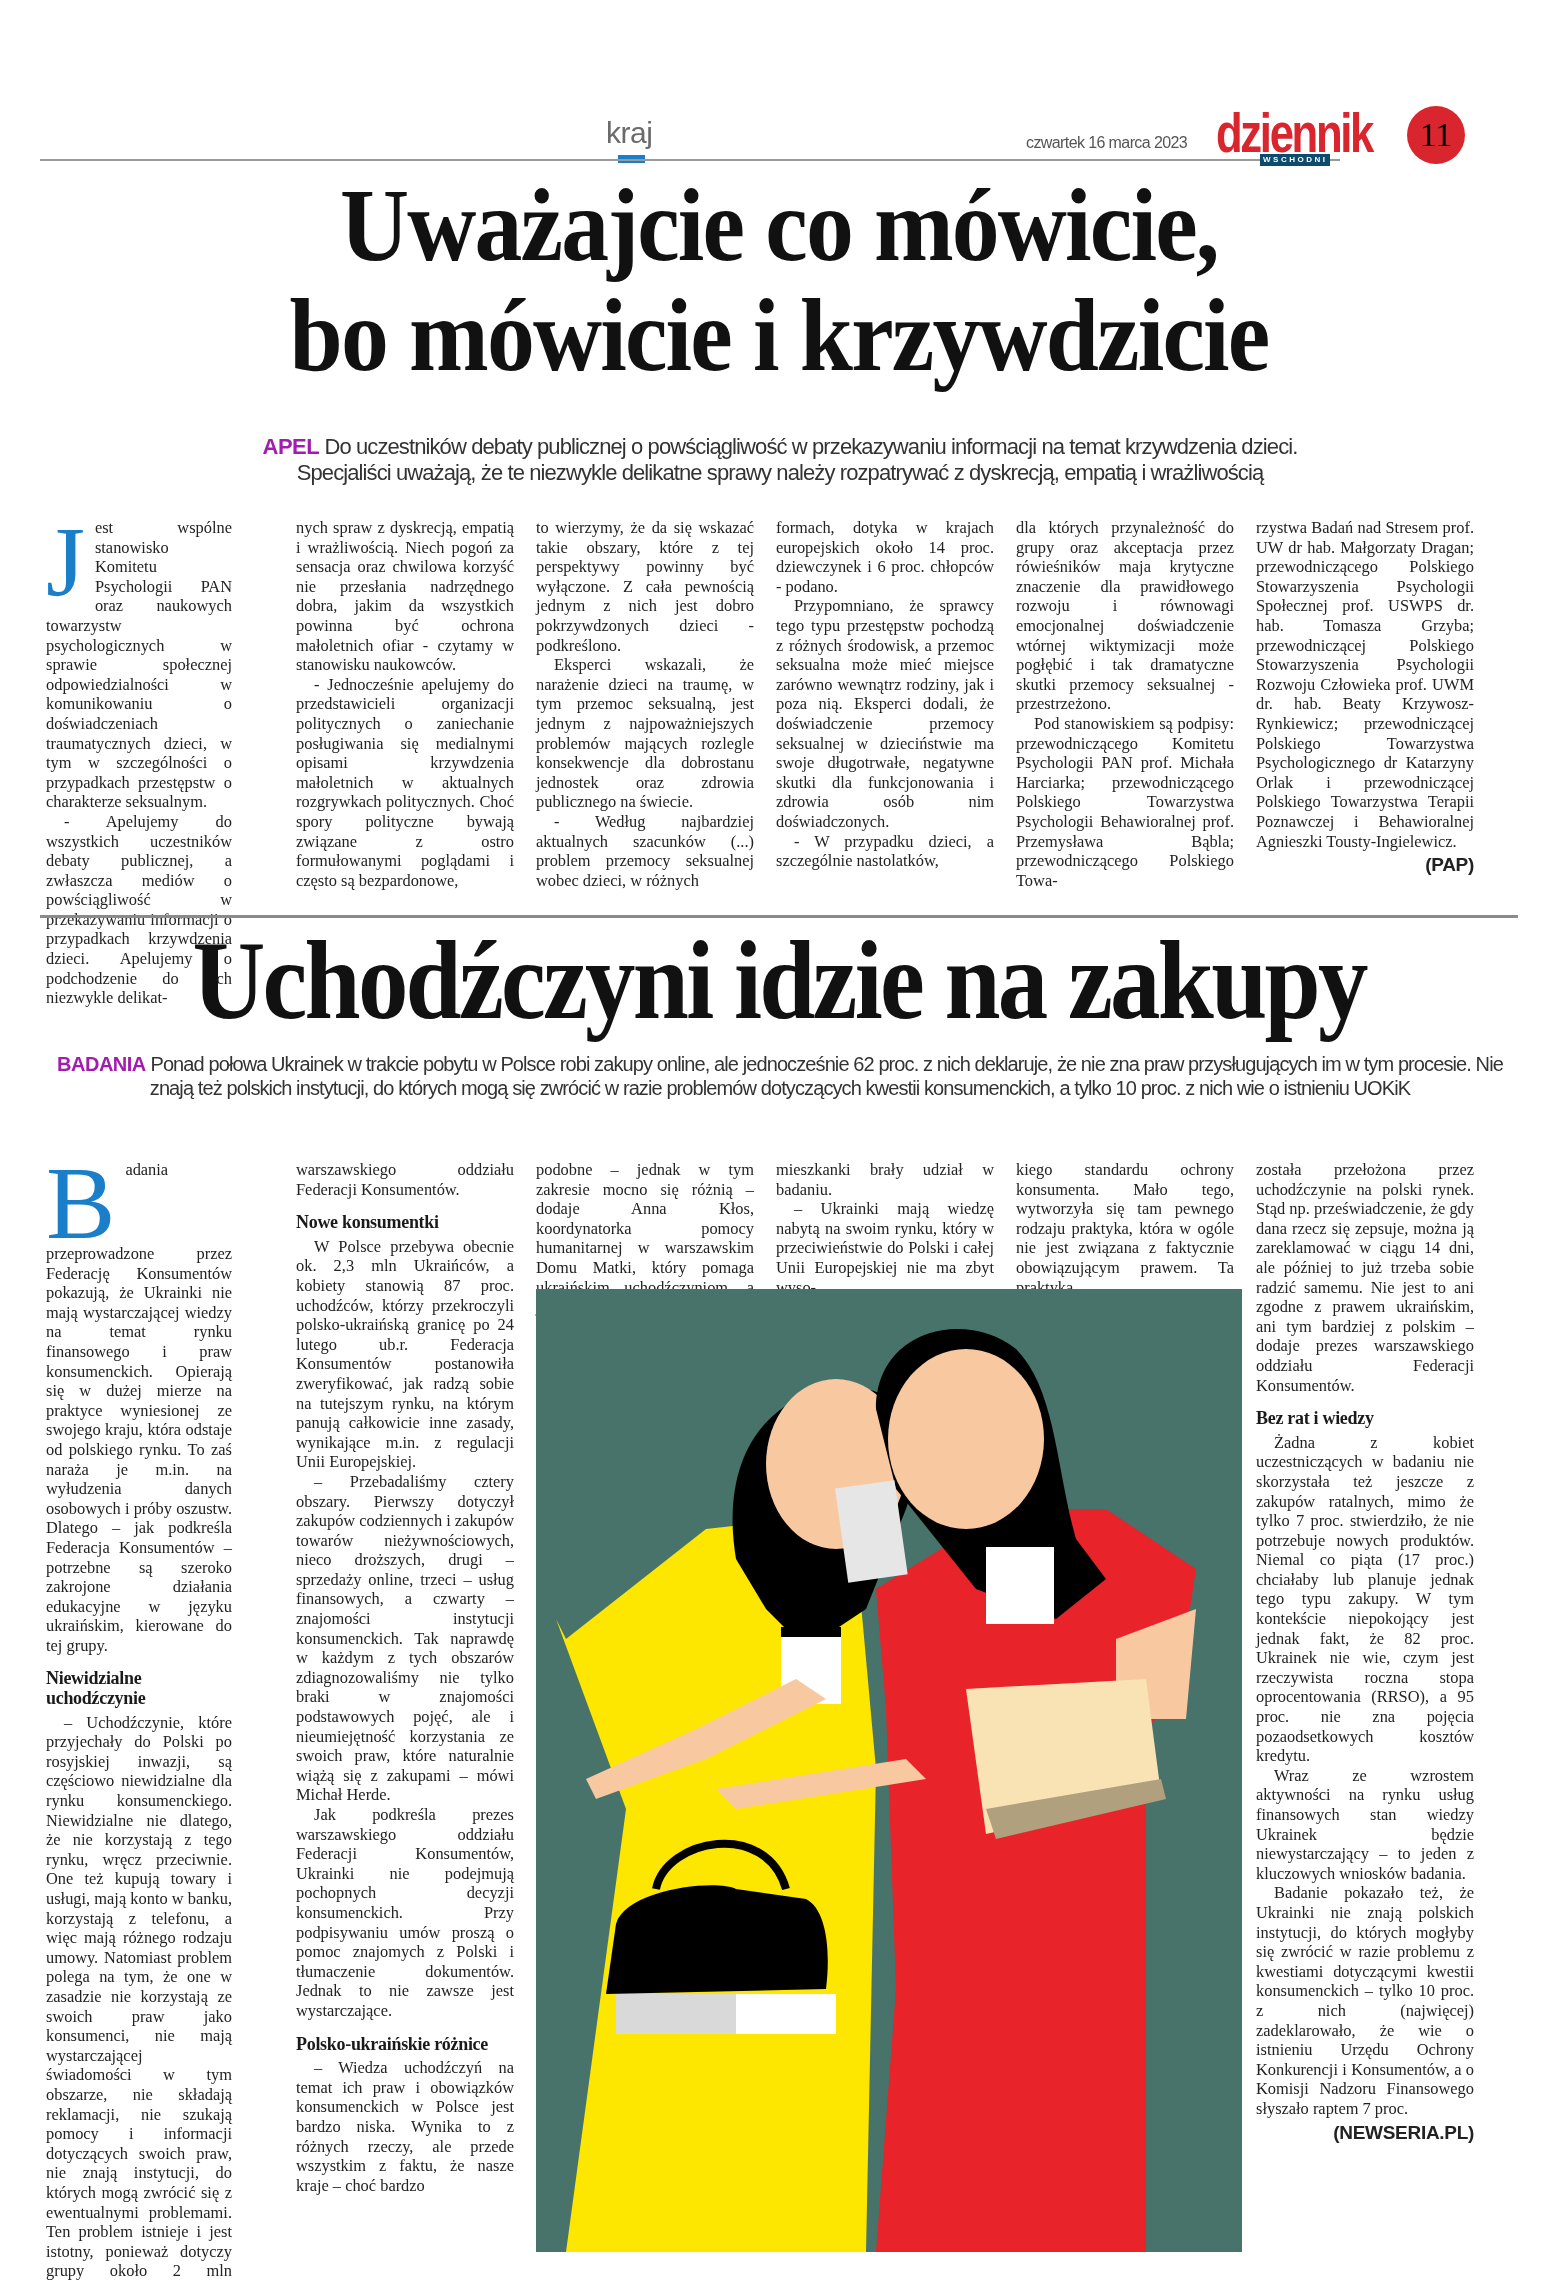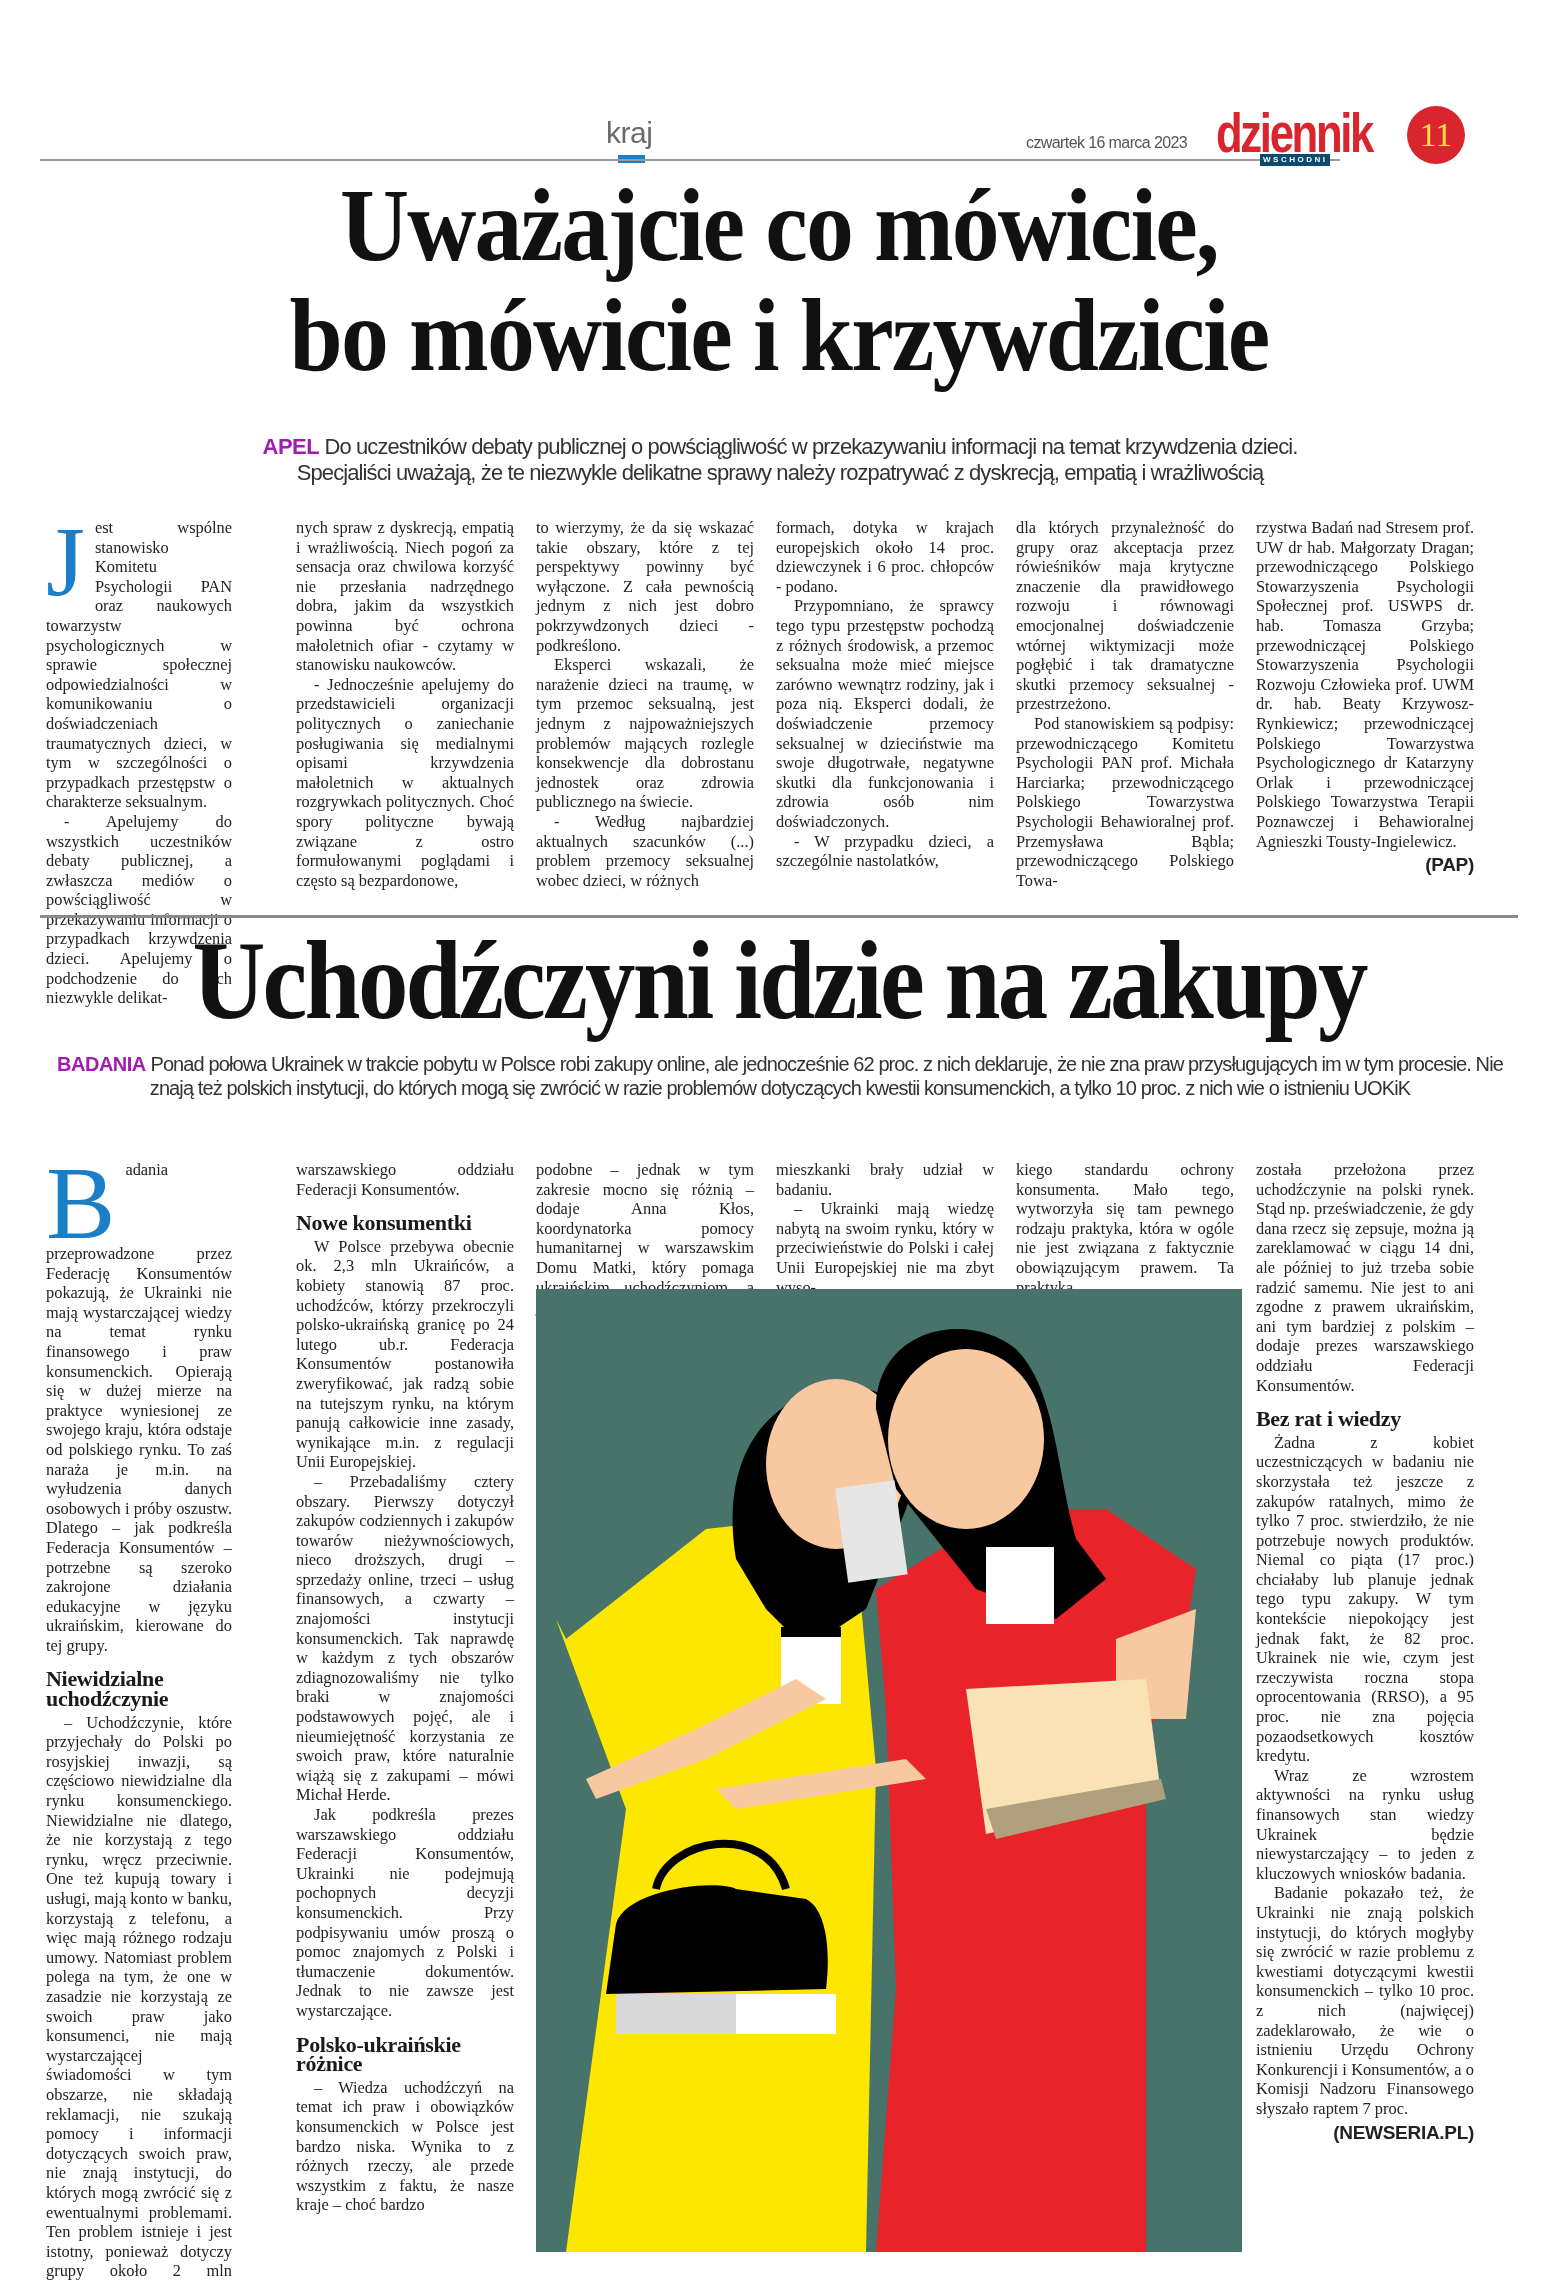--- a/index.html
+++ b/index.html
@@ -7,38 +7,38 @@
   .page { position: absolute; left: 0; top: 0; width: 1376px; height: 2281px; }
 
   
   .section-label { position: absolute; left: 606px; top: 116px; font-family: "Liberation Sans", sans-serif; font-size: 30px; color: #6b6b6b; font-weight: 300; letter-spacing: -0.5px; }
   .section-underline { position: absolute; left: 618px; top: 155px; width: 27px; height: 8px; background: #1a7fc8; }
   .header-rule { position: absolute; left: 40px; top: 159px; width: 1300px; height: 2px; background: #9a9a9a; }
   .header-date { position: absolute; left: 1026px; top: 134px; font-family: "Liberation Sans", sans-serif; font-size: 16px; color: #555; letter-spacing: -0.6px; }
   .masthead { position: absolute; left: 1216px; top: 108px; width: 176px; height: 58px; }
   .masthead-word { position: absolute; left: 0; top: -8px; font-family: "Liberation Sans", sans-serif; font-weight: bold; font-size: 56px; color: #d9262e; letter-spacing: -3px; transform: scaleX(0.78); transform-origin: left top; line-height: 66px; }
   .masthead-sub { position: absolute; left: 44px; top: 46px; background: #0c4a6e; color: #fff; font-family: "Liberation Sans", sans-serif; font-weight: bold; font-size: 8px; letter-spacing: 2.5px; padding: 1px 3px; line-height: 10px; }
-  .page-number { position: absolute; left: 1407px; top: 106px; width: 58px; height: 58px; border-radius: 50%; background: #d9262e; color: #fde047; font-family: "Liberation Serif", serif; font-size: 34px; text-align: center; line-height: 58px; }
+  .page-number { position: absolute; left: 1407px; top: 106px; width: 58px; height: 58px; border-radius: 50%; background: #d9262e; color: #000000; font-family: "Liberation Serif", serif; font-size: 34px; text-align: center; line-height: 58px; }
 
   
   .headline { position: absolute; left: 40px; width: 1478px; text-align: center; font-family: "Liberation Serif", serif; font-weight: bold; color: #111; white-space: nowrap; }
   .headline-1 { top: 170px; font-size: 104px; line-height: 110px; letter-spacing: -2px; transform: scaleX(0.92); transform-origin: center top; }
   .headline-2 { top: 920px; font-size: 112px; line-height: 120px; letter-spacing: -3px; transform: scaleX(0.9); transform-origin: center top; }
 
   
   .lead { position: absolute; left: 60px; width: 1440px; text-align: center; font-family: "Liberation Sans", sans-serif; font-size: 22px; line-height: 26px; color: #333; letter-spacing: -0.9px; }
   .lead .tag { color: #a21caf; font-weight: bold; letter-spacing: -0.5px; }
   .lead-1 { top: 434px; }
   .lead-2 { top: 1052px; left: 40px; width: 1480px; font-size: 20px; line-height: 24px; }
 
   
   .col { position: absolute; font-family: "Liberation Serif", serif; font-size: 16.4px; line-height: 19.6px; color: #222; text-align: justify; hyphens: manual; }
   .col p { margin: 0; text-indent: 18px; }
   .col p.noindent { text-indent: 0; }
-  .col h4 { margin: 14px 0 4px 0; font-family: "Liberation Serif", serif; font-size: 22px; font-weight: bold; text-indent: 0; color: #1a1a1a; letter-spacing: -0.3px; }
+  .col h4 { margin: 14px 0 4px 0; font-family: "Liberation Serif", serif; font-size: 18px; font-weight: bold; text-indent: 0; color: #1a1a1a; letter-spacing: -0.3px; }
   .dropcap { float: left; font-family: "Liberation Serif", serif; color: #1a7fc8; font-size: 100px; line-height: 80px; margin: 4px 10px 0 0; }
   .dropcap-b { font-size: 104px; line-height: 82px; margin: 2px 10px 0 0; }
   .credit { text-align: right; font-family: "Liberation Sans", sans-serif; font-weight: bold; font-size: 19px; margin-top: 4px; letter-spacing: -0.3px; }
 
   .rule-mid { position: absolute; left: 40px; top: 915px; width: 1478px; height: 3px; background: #8a8a8a; }
 
   
   .illustration { position: absolute; left: 536px; top: 1289px; width: 706px; height: 963px; background: #48736a; overflow: hidden; }
   .illustration svg { width: 100%; height: 100%; display: block; }
 </style>

